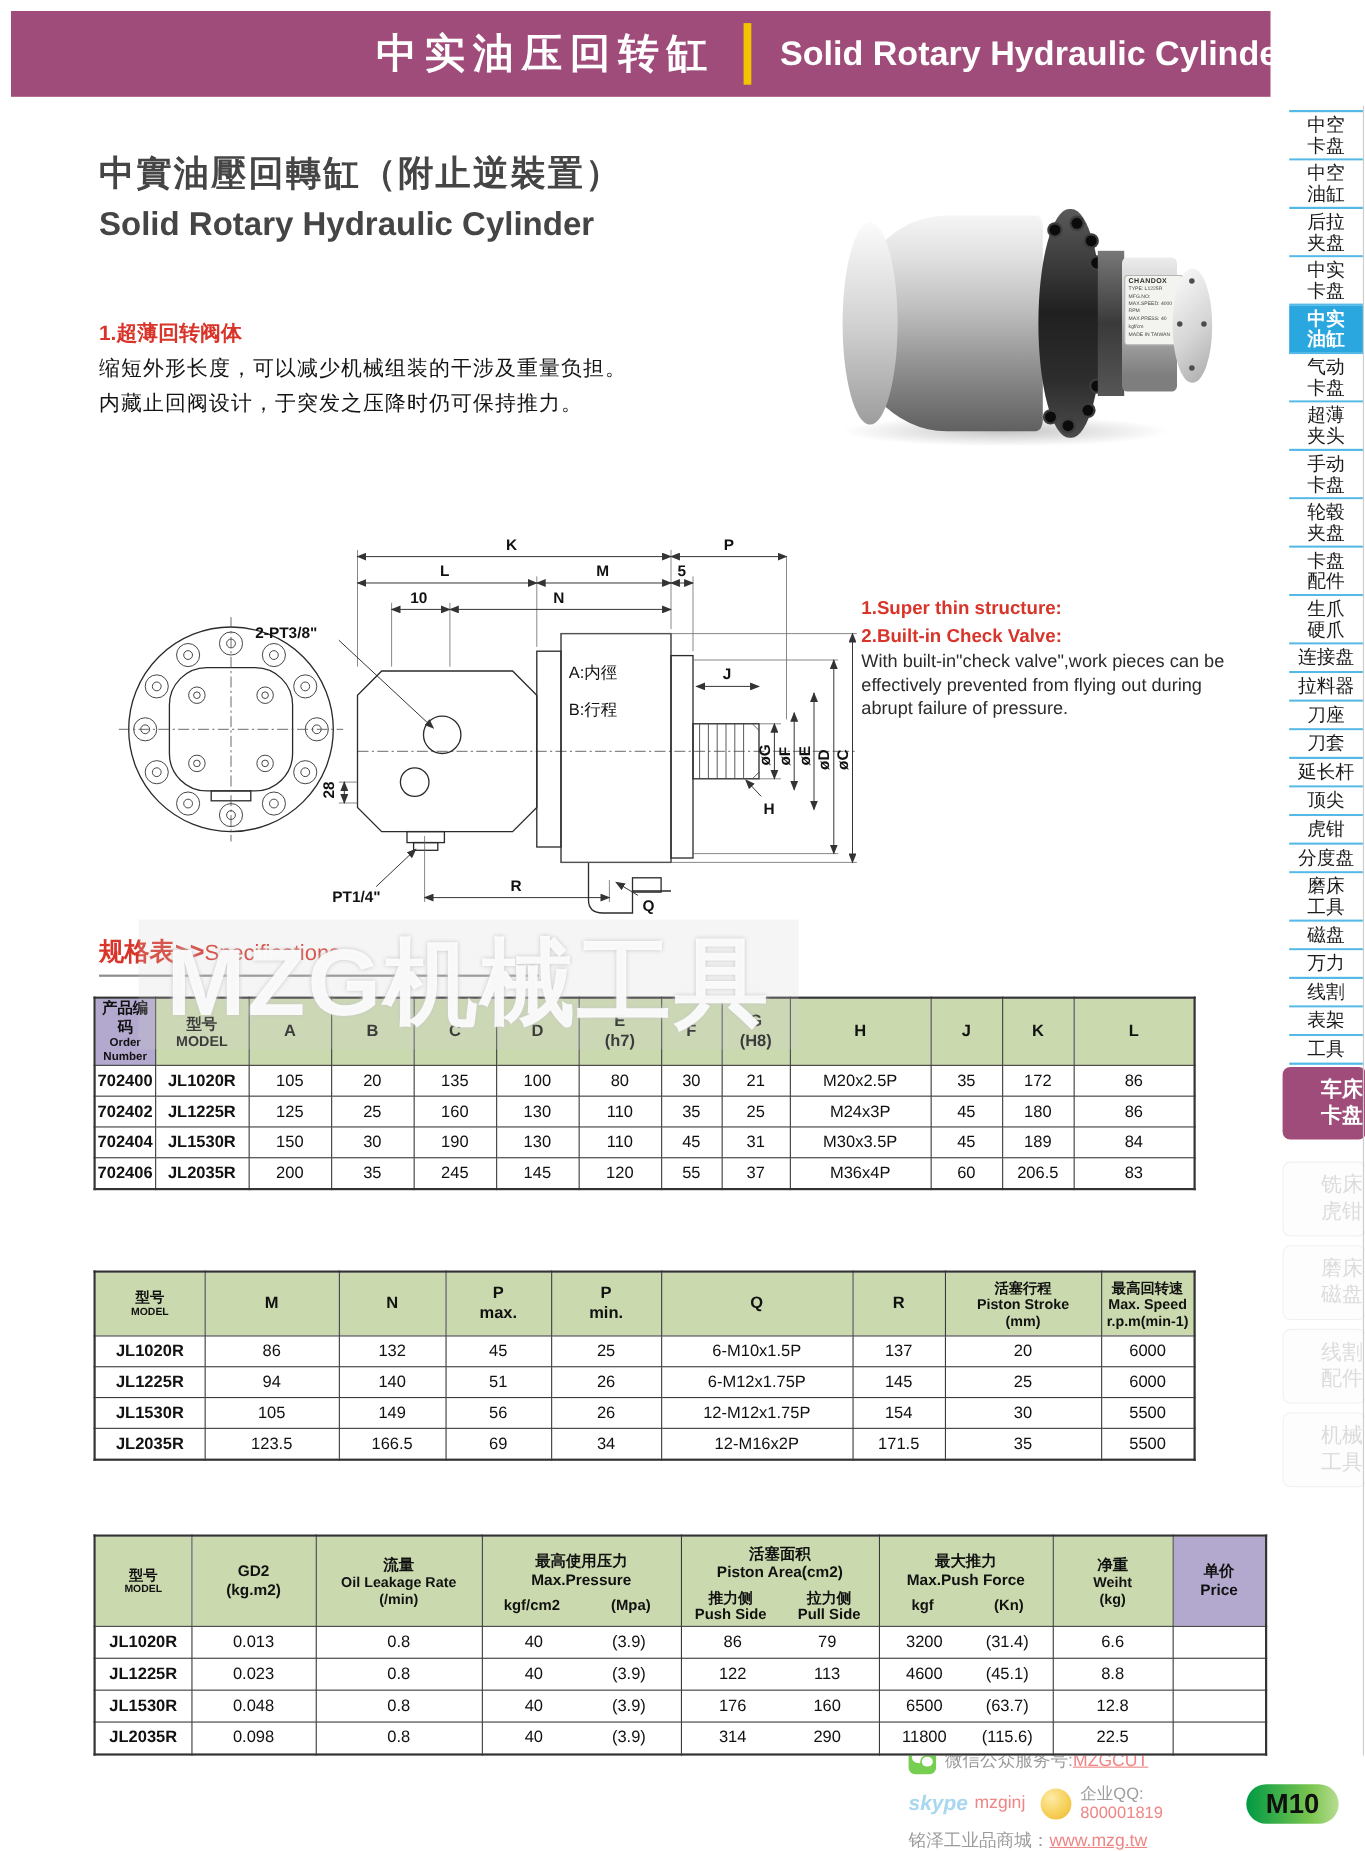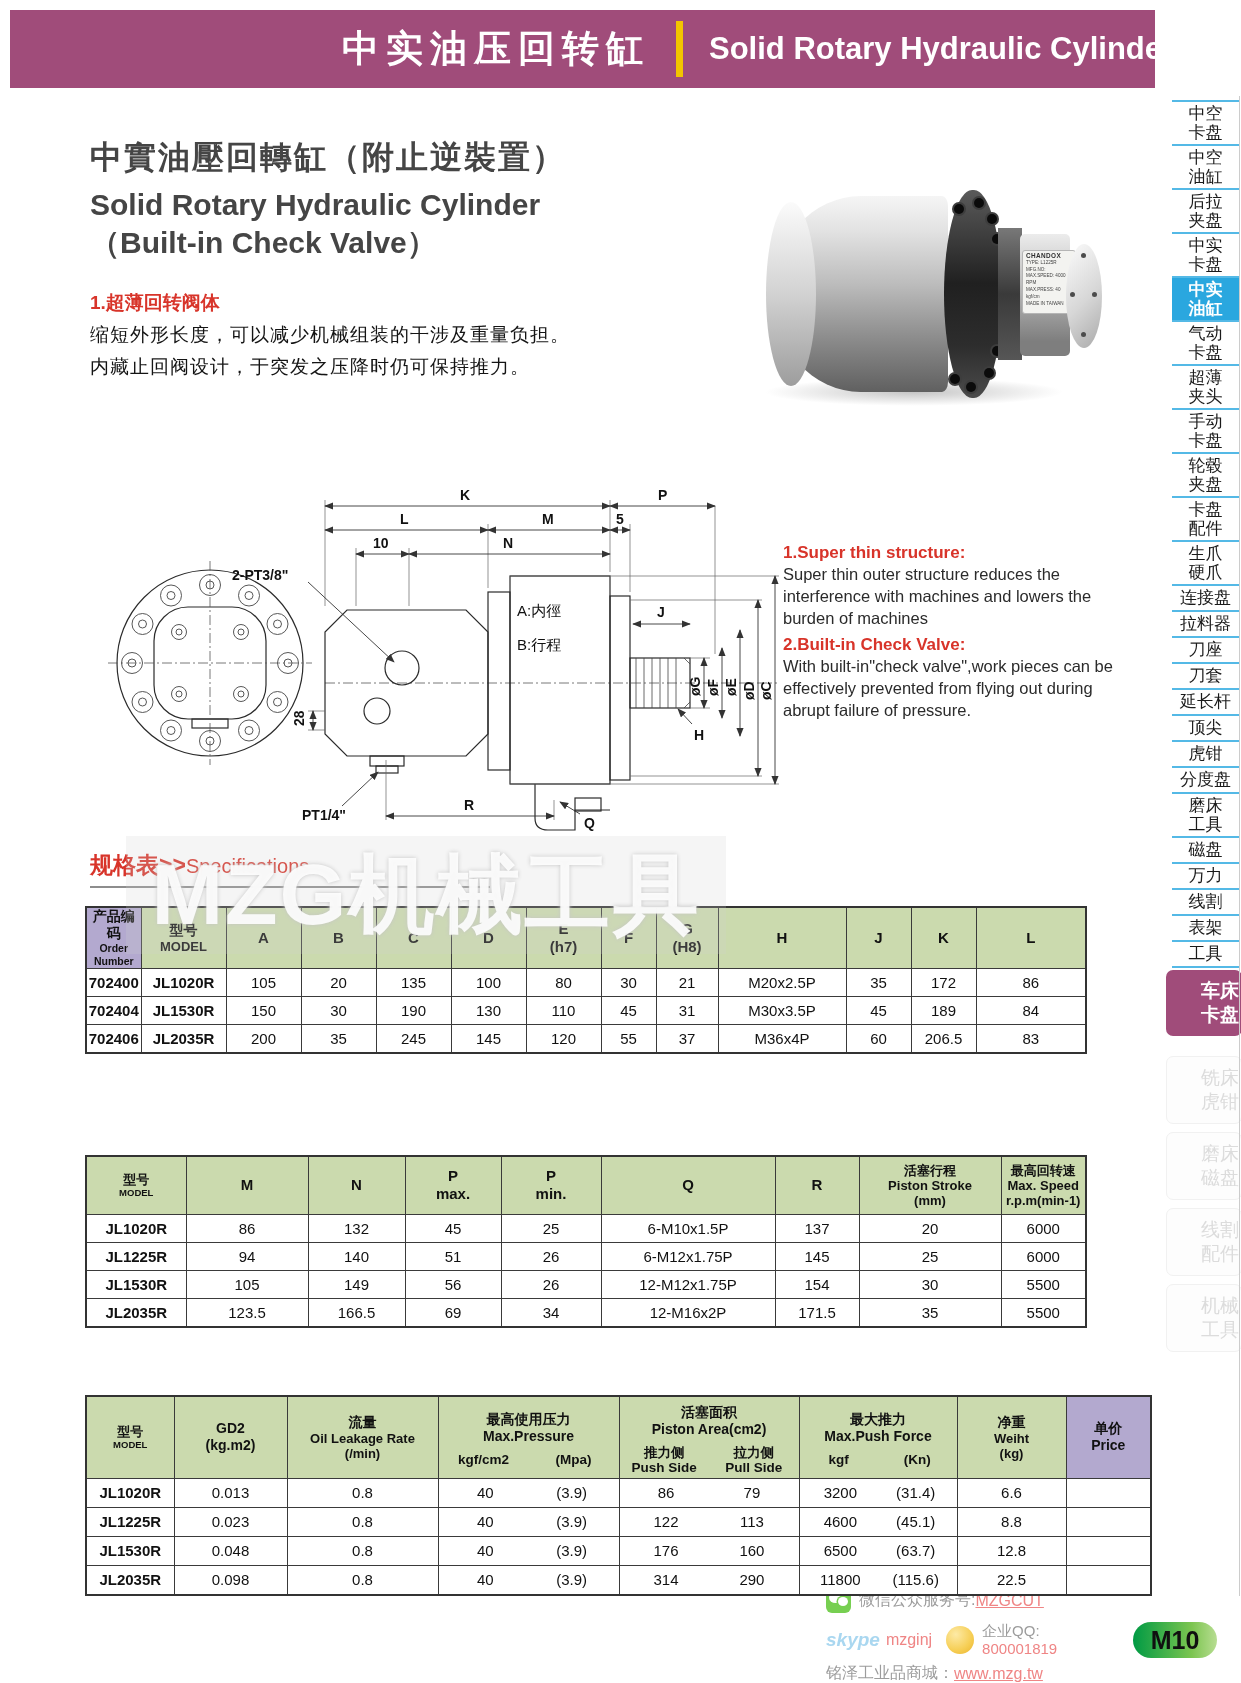--- a/index.html
+++ b/index.html
@@ -129,21 +129,20 @@
   <div class="header-bar" style="background:#a04c7a;">
     <span class="h-zh">中实油压回转缸</span>
     <span class="h-div" style="background:#f2c500;"></span>
     <span class="h-en">Solid Rotary Hydraulic Cylinder</span>
   </div>
 
   <div class="intro">
     <div class="t-zh">中實油壓回轉缸（附止逆裝置）</div>
     <div class="t-en">
       <div>Solid Rotary Hydraulic Cylinder</div>
-      <div>（Built-in Check Valve）</div>
     </div>
   </div>
 
   <div class="features-zh">
     <div class="f-head">1.超薄回转阀体</div>
     <div class="f-body">缩短外形长度，可以减少机械组装的干涉及重量负担。</div>
     <div class="f-body">内藏止回阀设计，于突发之压降时仍可保持推力。</div>
   </div>
 
   <div class="photo">
@@ -287,21 +286,20 @@
     <text x="674" y="232" transform="rotate(-90 674,232)">øD</text>
     <text x="691" y="232" transform="rotate(-90 691,232)">øC</text>
     <text x="614" y="272">H</text>
     <text x="222" y="352">PT1/4"</text>
     <text x="384" y="342">R</text>
     <text x="504" y="360">Q</text>
   </svg>
 
   <div class="features-en">
     <div class="fe-head">1.Super thin structure:</div>
-    <div class="fe-body">Super thin outer structure reduces the interference with machines and lowers the burden of machines</div>
     <div class="fe-head">2.Built-in Check Valve:</div>
     <div class="fe-body">With built-in"check valve",work pieces can be effectively prevented from flying out during abrupt failure of pressure.</div>
   </div>
 
   <div class="watermark">MZG机械工具</div>
 
   <div class="sec-title" id="spec-title">
     <span class="st-zh">规格表&gt;&gt;</span><span class="st-en">Specifications</span>
   </div>
 
@@ -360,20 +358,35 @@
           <td>100</td>
           <td>80</td>
           <td>30</td>
           <td>21</td>
           <td>M20x2.5P</td>
           <td>35</td>
           <td>172</td>
           <td>86</td>
         </tr>
         <tr>
+          <td class="b">702402</td>
+          <td class="b">JL1225R</td>
+          <td>125</td>
+          <td>25</td>
+          <td>160</td>
+          <td>130</td>
+          <td>110</td>
+          <td>35</td>
+          <td>25</td>
+          <td>M24x3P</td>
+          <td>45</td>
+          <td>180</td>
+          <td>86</td>
+        </tr>
+        <tr>
           <td class="b">702404</td>
           <td class="b">JL1530R</td>
           <td>150</td>
           <td>30</td>
           <td>190</td>
           <td>130</td>
           <td>110</td>
           <td>45</td>
           <td>31</td>
           <td>M30x3.5P</td>

